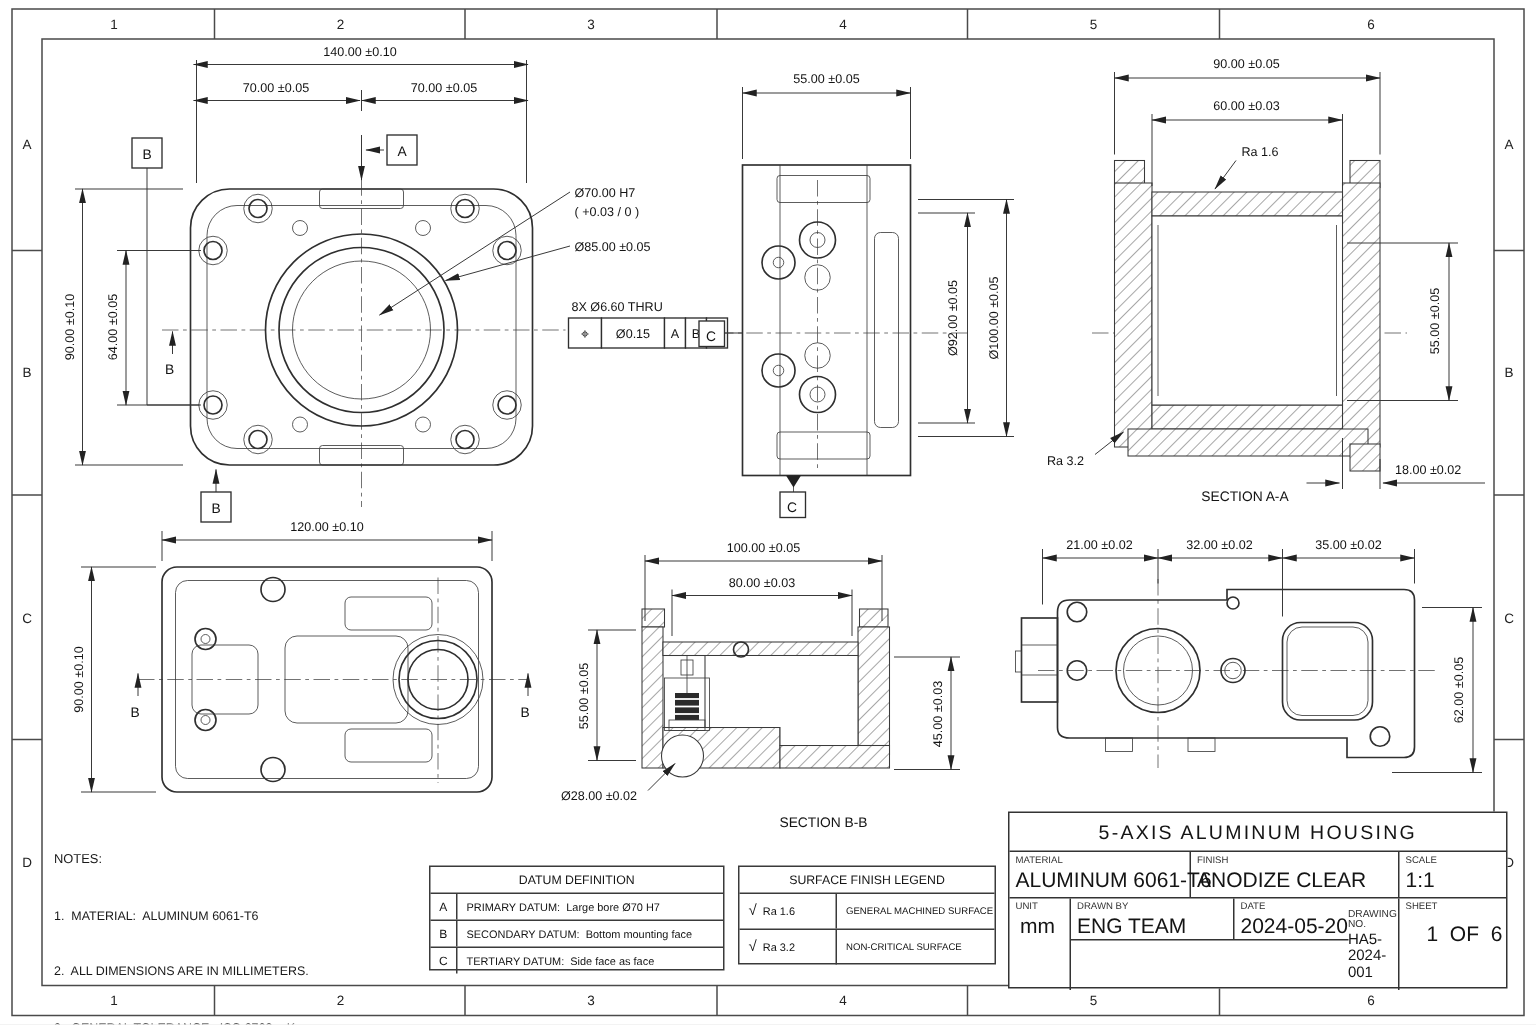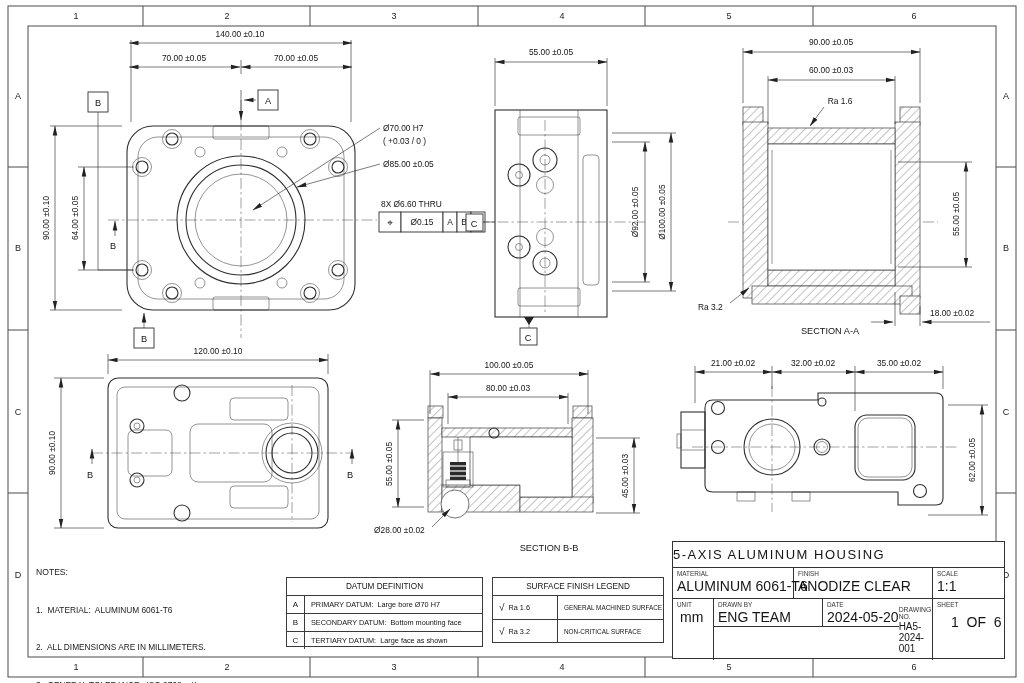--- a/index.html
+++ b/index.html
@@ -405,21 +405,21 @@
     <div class="row" style="height:17px">
       <div class="kcell" style="width:17px">A</div>
       <div class="dcell" style="flex:1">PRIMARY DATUM:  Large bore Ø70 H7</div>
     </div>
     <div class="row" style="height:17px">
       <div class="kcell" style="width:17px">B</div>
       <div class="dcell" style="flex:1">SECONDARY DATUM:  Bottom mounting face</div>
     </div>
     <div class="row" style="height:17px">
       <div class="kcell" style="width:17px">C</div>
-      <div class="dcell" style="flex:1">TERTIARY DATUM:  Large face as shown</div>
+      <div class="dcell" style="flex:1">TERTIARY DATUM:  Side face as face</div>
     </div>
   </div>
 
   
   <div class="abs tbl" style="left:492px;top:577px;width:172px;height:66px">
     <div class="hdr" style="height:17px">SURFACE FINISH LEGEND</div>
     <div class="row" style="height:23px">
       <div class="kcell" style="width:58px;font-size:7.3px;justify-content:flex-start;padding-left:6px">
         <span style="font-size:10px;margin-right:4px">√</span>
         <span>Ra 1.6</span>
@@ -430,21 +430,21 @@
       <div class="kcell" style="width:58px;font-size:7.3px;justify-content:flex-start;padding-left:6px">
         <span style="font-size:10px;margin-right:4px">√</span>
         <span>Ra 3.2</span>
       </div>
       <div class="dcell" style="flex:1;font-size:6.4px">NON-CRITICAL SURFACE</div>
     </div>
   </div>
 
   
   <div class="abs tb" style="left:672px;top:541px;width:333px;height:118px">
-    <div class="trow" style="height:25px;align-items:center;justify-content:flex-start">
+    <div class="trow" style="height:25px;align-items:center;justify-content:center">
       <div style="font-size:13px;letter-spacing:1.5px">5-AXIS ALUMINUM HOUSING</div>
     </div>
     <div class="trow" style="height:30px">
       <div class="cell" style="width:121px;border-right:1px solid #333">
         <div class="lbl">MATERIAL</div>
         <div class="val">ALUMINUM 6061-T6</div>
       </div>
       <div class="cell" style="width:139px;border-right:1px solid #333">
         <div class="lbl">FINISH</div>
         <div class="val">ANODIZE CLEAR</div>

